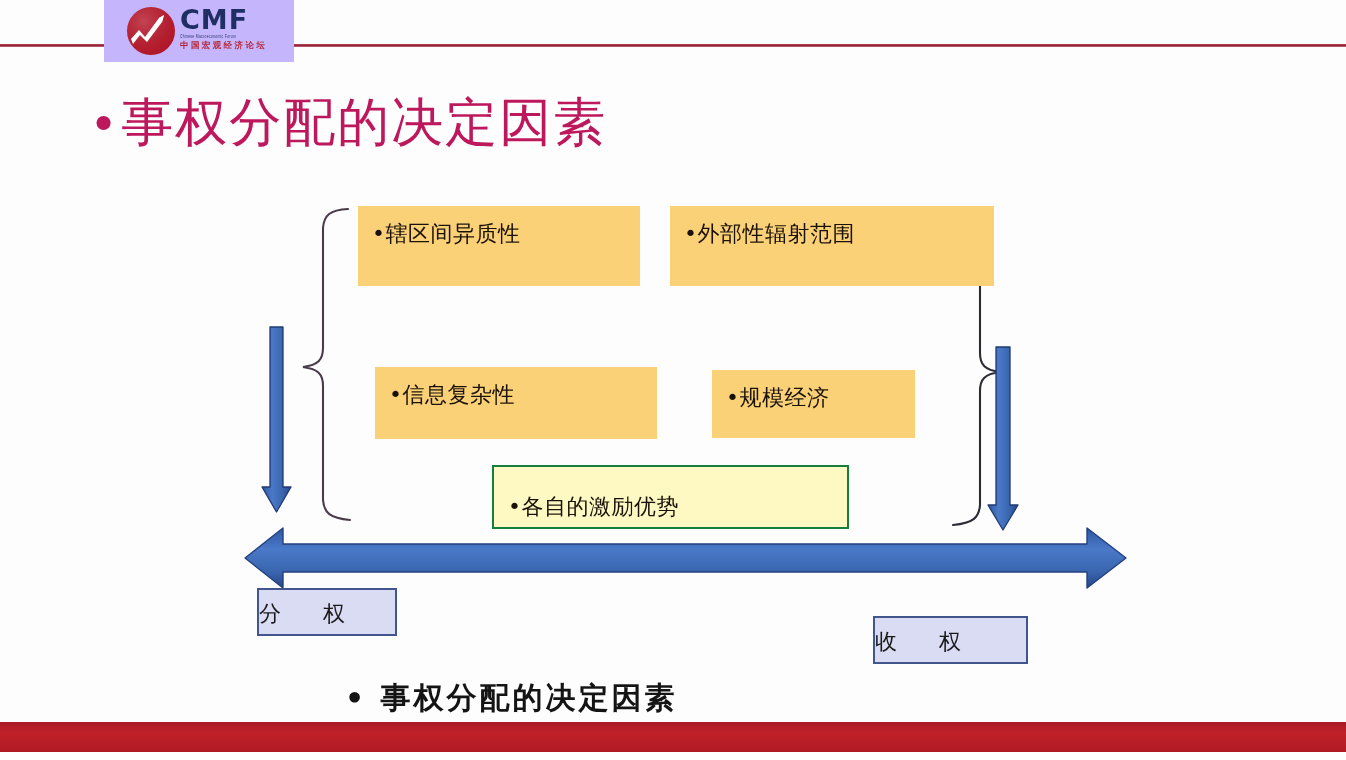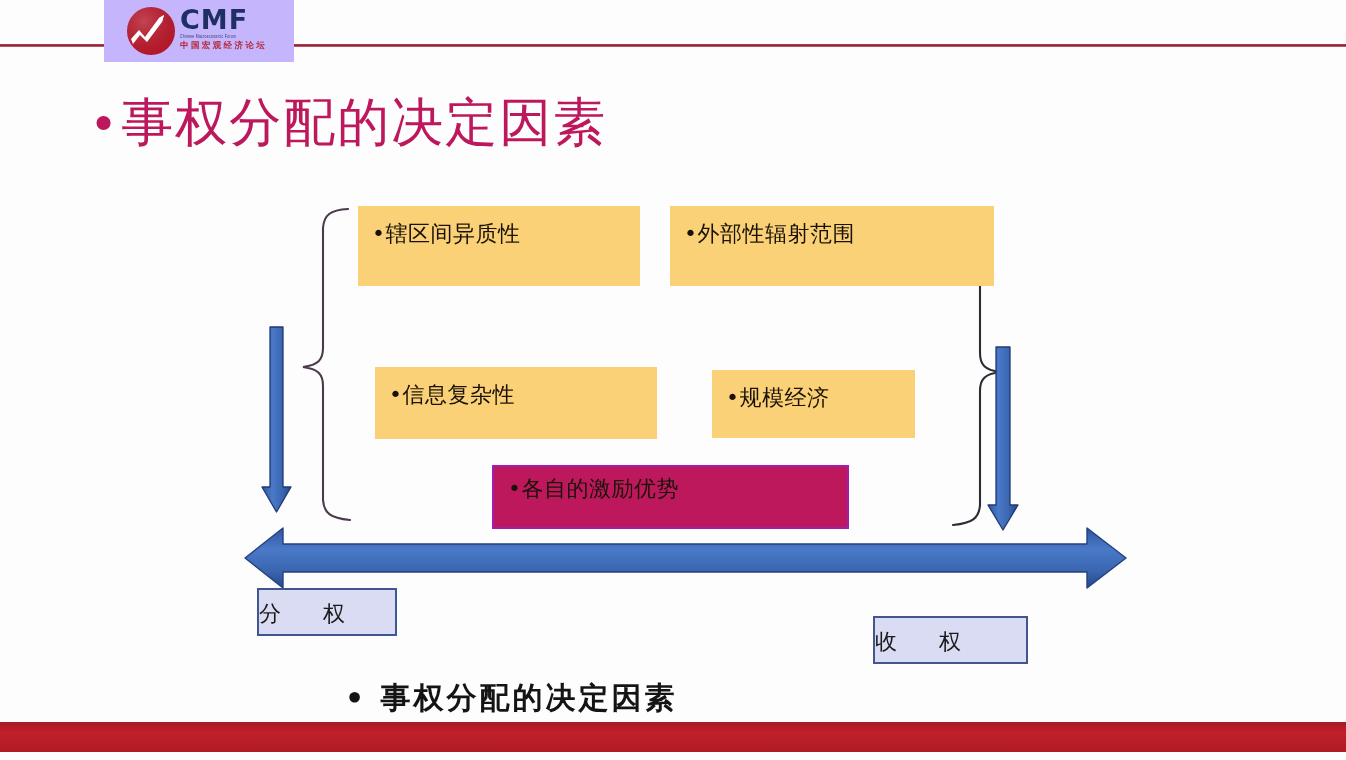--- a/index.html
+++ b/index.html
@@ -108,23 +108,23 @@
     box-sizing: border-box;
     line-height: 30px;
     white-space: nowrap;
   }
   #ybox-1 { left: 358px; top: 206px; width: 282px; height: 80px; }
   #ybox-2 { left: 670px; top: 206px; width: 324px; height: 80px; }
   #ybox-3 { left: 375px; top: 367px; width: 282px; height: 72px; }
   #ybox-4 { left: 712px; top: 370px; width: 203px; height: 68px; }
   #ybox-5 {
     left: 492px; top: 465px; width: 357px; height: 64px;
-    background: #be185d;
-    border: 2px solid #a21caf;
-    padding-top: 7px;
+    background: #fef9c3;
+    border: 2px solid #15803d;
+    padding-top: 25px;
   }
 
   
   .pbox {
     position: absolute;
     background: #d9dcf2;
     border: 2px solid #41558f;
     box-sizing: border-box;
     font-family: "DejaVu Serif", "Liberation Serif", serif;
     font-size: 22px;

